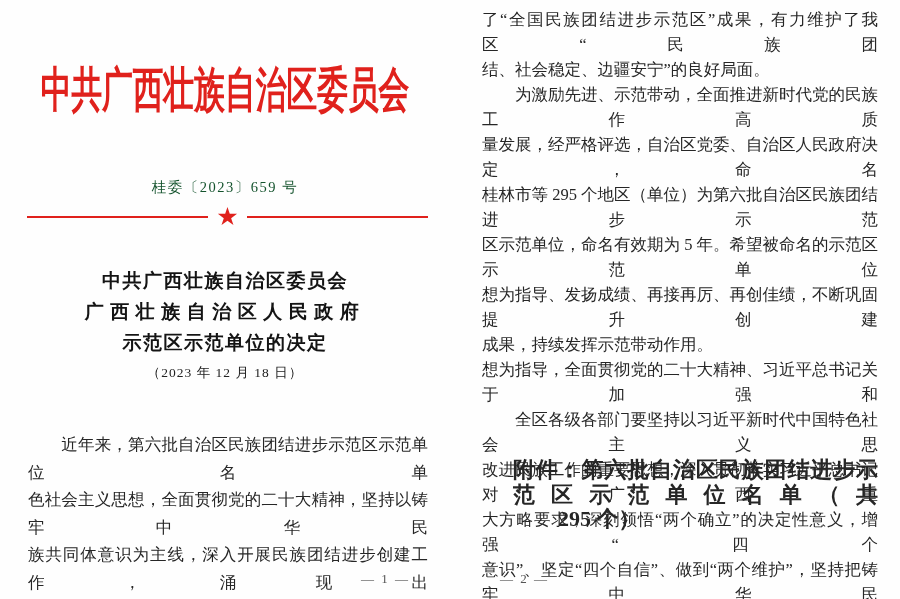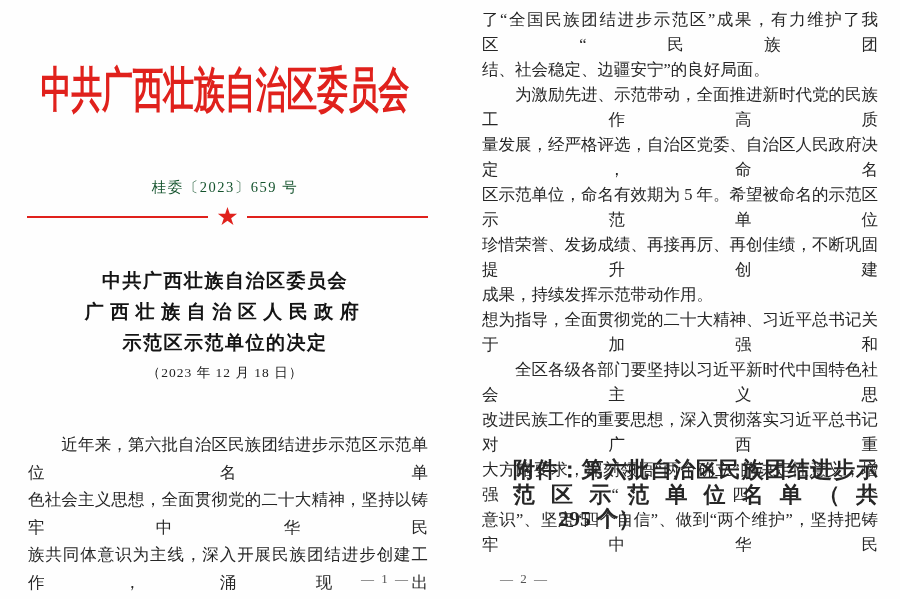--- a/index.html
+++ b/index.html
@@ -119,22 +119,23 @@
     <div class="pagenum pagenum-1">— 1 —</div>
   </div>
 
   <div class="page page-2">
 
     <div class="body-block body-2">
         <div class="bline fill">了“全国民族团结进步示范区”成果，有力维护了我区“民族团</div>
         <div class="bline">结、社会稳定、边疆安宁”的良好局面。</div>
         <div class="bline fill">　　为激励先进、示范带动，全面推进新时代党的民族工作高质</div>
         <div class="bline fill">量发展，经严格评选，自治区党委、自治区人民政府决定，命名</div>
+        <div class="bline fill">桂林市等 295 个地区（单位）为第六批自治区民族团结进步示范</div>
         <div class="bline fill">区示范单位，命名有效期为 5 年。希望被命名的示范区示范单位</div>
-        <div class="bline fill">珍惜荣誉、发扬成绩、再接再厉、再创佳绩，不断巩固提升创建</div>
+        <div class="bline fill">想为指导、发扬成绩、再接再厉、再创佳绩，不断巩固提升创建</div>
         <div class="bline">成果，持续发挥示范带动作用。</div>
         <div class="bline fill">想为指导，全面贯彻党的二十大精神、习近平总书记关于加强和</div>
         <div class="bline fill">　　全区各级各部门要坚持以习近平新时代中国特色社会主义思</div>
         <div class="bline fill">改进民族工作的重要思想，深入贯彻落实习近平总书记对广西重</div>
         <div class="bline fill">大方略要求，深刻领悟“两个确立”的决定性意义，增强“四个</div>
         <div class="bline fill">意识”、坚定“四个自信”、做到“两个维护”，坚持把铸牢中华民</div>
       </div>
 
     <div class="attachment">
       <div class="att-1">附件：第六批自治区民族团结进步示范区示范单位名单（共</div>

